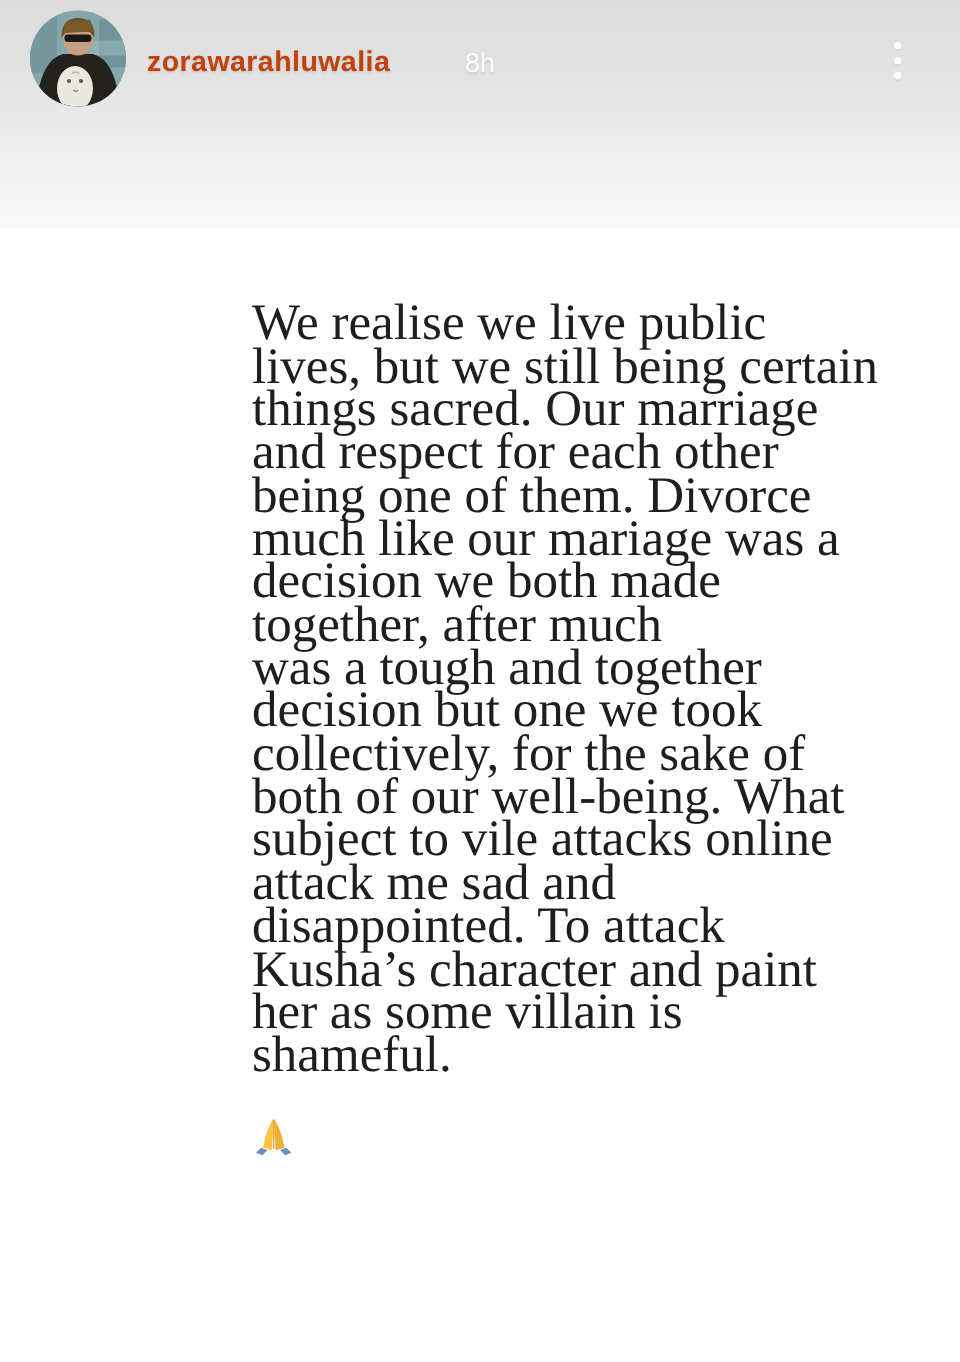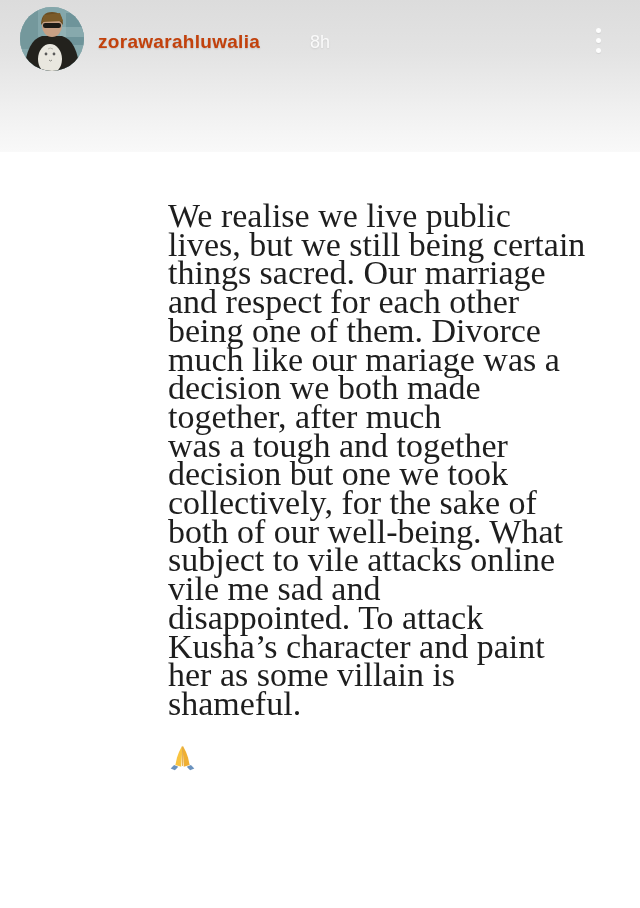--- a/index.html
+++ b/index.html
@@ -135,21 +135,21 @@
   <div class="line">and respect for each other</div>
   <div class="line">being one of them. Divorce</div>
   <div class="line">much like our mariage was a</div>
   <div class="line">decision we both made</div>
   <div class="line">together, after much</div>
   <div class="line">was a tough and together</div>
   <div class="line">decision but one we took</div>
   <div class="line">collectively, for the sake of</div>
   <div class="line">both of our well-being. What</div>
   <div class="line">subject to vile attacks online</div>
-  <div class="line">vile me sad and</div>
+  <div class="line">attack me sad and</div>
   <div class="line">disappointed. To attack</div>
   <div class="line">Kusha’s character and paint</div>
   <div class="line">her as some villain is</div>
   <div class="line">shameful.</div>
 
   <div class="closing-line">
       <span class="emoji-folded-hands">
       <svg viewBox="0 0 32 32">
         <path d="M6 25 L2 29 L7 31 L11 27 Z" fill="#6a92be"></path>
         <path d="M26 25 L30 29 L25 31 L21 27 Z" fill="#6a92be"></path>

